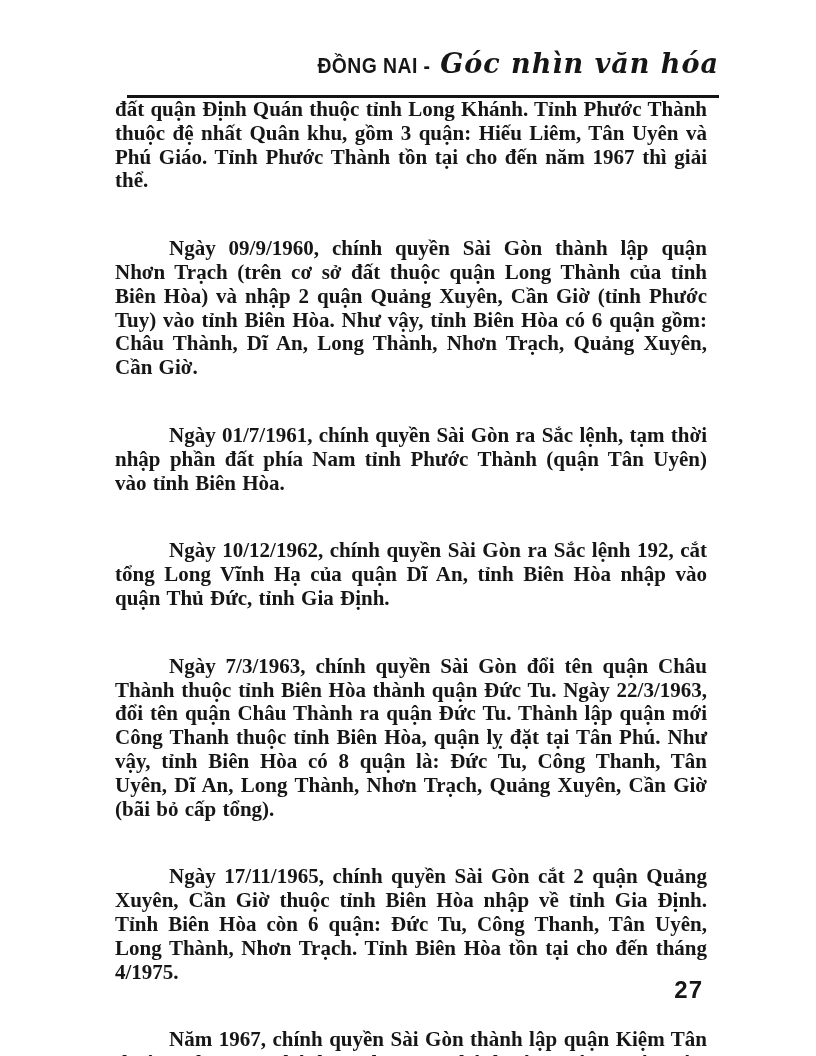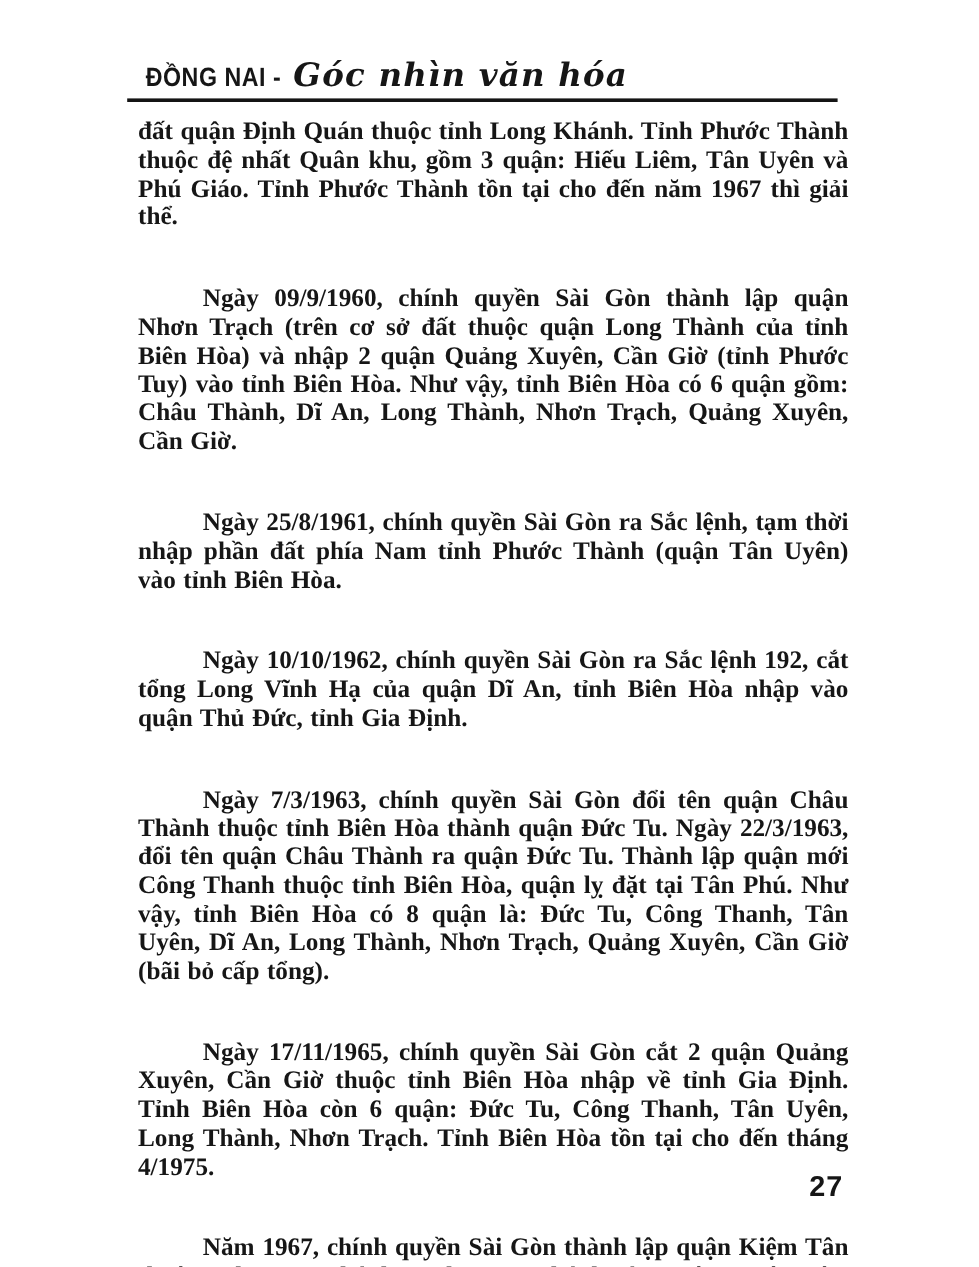--- a/index.html
+++ b/index.html
@@ -11,26 +11,26 @@
     position: relative;
     width: 816px;
     height: 1056px;
     background: #ffffff;
     overflow: hidden;
     font-family: "Liberation Serif", serif;
     color: #161616;
   }
   .running-header {
     position: absolute;
-    left: 106px;
+    left: 127px;
     top: 48px;
     width: 592px;
-    text-align: left;
+    text-align: right;
     border-bottom: 3px solid #141414;
-    padding-bottom: 3px;
+    padding-bottom: 16px;
     white-space: nowrap;
   }
   .brand {
     display: inline-block;
     font-family: "Liberation Sans", sans-serif;
     font-weight: bold;
     font-size: 22px;
     letter-spacing: 0.5px;
     transform: scaleX(0.88);
     transform-origin: right bottom;
@@ -80,22 +80,22 @@
 <div class="page">
 
   <div class="running-header">
     <span class="brand">ĐỒNG NAI -</span>
     <span class="subtitle">Góc nhìn văn hóa</span>
   </div>
 
   <div class="body-text">
     <p>đất quận Định Quán thuộc tỉnh Long Khánh. Tỉnh Phước Thành thuộc đệ nhất Quân khu, gồm 3 quận: Hiếu Liêm, Tân Uyên và Phú Giáo. Tỉnh Phước Thành tồn tại cho đến năm 1967 thì giải thể.</p>
     <p class="indent">Ngày 09/9/1960, chính quyền Sài Gòn thành lập quận Nhơn Trạch (trên cơ sở đất thuộc quận Long Thành của tỉnh Biên Hòa) và nhập 2 quận Quảng Xuyên, Cần Giờ (tỉnh Phước Tuy) vào tỉnh Biên Hòa. Như vậy, tỉnh Biên Hòa có 6 quận gồm: Châu Thành, Dĩ An, Long Thành, Nhơn Trạch, Quảng Xuyên, Cần Giờ.</p>
-    <p class="indent">Ngày 25/8/1961, chính quyền Sài Gòn ra Sắc lệnh, tạm thời nhập phần đất phía Nam tỉnh Phước Thành (quận Tân Uyên) vào tỉnh Biên Hòa.</p>
-    <p class="indent">Ngày 10/10/1962, chính quyền Sài Gòn ra Sắc lệnh 192, cắt tổng Long Vĩnh Hạ của quận Dĩ An, tỉnh Biên Hòa nhập vào quận Thủ Đức, tỉnh Gia Định.</p>
+    <p class="indent">Ngày 01/7/1961, chính quyền Sài Gòn ra Sắc lệnh, tạm thời nhập phần đất phía Nam tỉnh Phước Thành (quận Tân Uyên) vào tỉnh Biên Hòa.</p>
+    <p class="indent">Ngày 10/12/1962, chính quyền Sài Gòn ra Sắc lệnh 192, cắt tổng Long Vĩnh Hạ của quận Dĩ An, tỉnh Biên Hòa nhập vào quận Thủ Đức, tỉnh Gia Định.</p>
     <p class="indent">Ngày 7/3/1963, chính quyền Sài Gòn đổi tên quận Châu Thành thuộc tỉnh Biên Hòa thành quận Đức Tu. Ngày 22/3/1963, đổi tên quận Châu Thành ra quận Đức Tu. Thành lập quận mới Công Thanh thuộc tỉnh Biên Hòa, quận lỵ đặt tại Tân Phú. Như vậy, tỉnh Biên Hòa có 8 quận là: Đức Tu, Công Thanh, Tân Uyên, Dĩ An, Long Thành, Nhơn Trạch, Quảng Xuyên, Cần Giờ (bãi bỏ cấp tổng).</p>
     <p class="indent">Ngày 17/11/1965, chính quyền Sài Gòn cắt 2 quận Quảng Xuyên, Cần Giờ thuộc tỉnh Biên Hòa nhập về tỉnh Gia Định. Tỉnh Biên Hòa còn 6 quận: Đức Tu, Công Thanh, Tân Uyên, Long Thành, Nhơn Trạch. Tỉnh Biên Hòa tồn tại cho đến tháng 4/1975.</p>
     <p class="indent">Năm 1967, chính quyền Sài Gòn thành lập quận Kiệm Tân thuộc tỉnh Long Khánh. Tỉnh Long Khánh có 3 quận: Xuân Lộc, Định Quán, Kiệm Tân và tồn tại cho đến tháng 4/1975.</p>
   </div>
 
   <div class="page-number">27</div>
 
 </div>
 
 </body></html>

